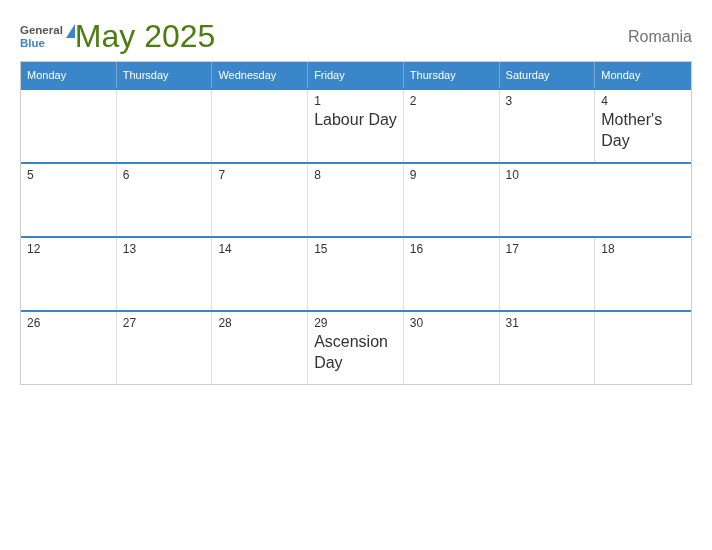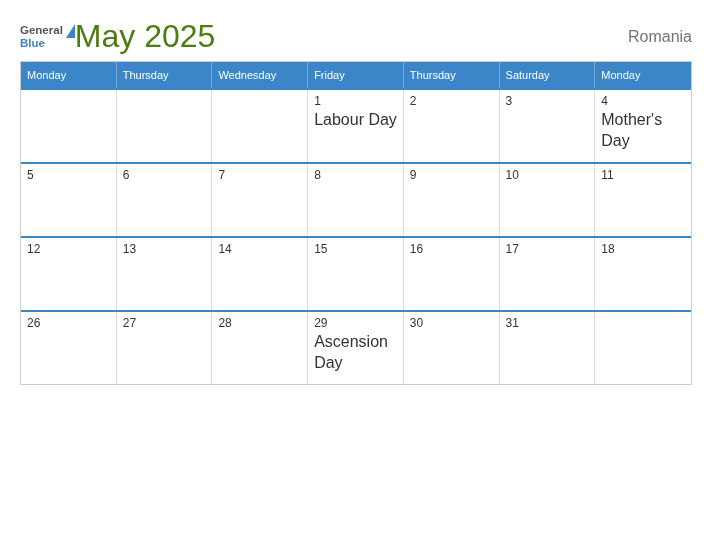--- a/index.html
+++ b/index.html
@@ -175,23 +175,20 @@
           </div>
           <div class="cal-cell">
             <span class="day-num">8</span>
           </div>
           <div class="cal-cell">
             <span class="day-num">9</span>
           </div>
           <div class="cal-cell">
             <span class="day-num">10</span>
           </div>
-          <div class="cal-cell">
-            <span class="day-num">11</span>
-          </div>
         </div>
         <div class="cal-week">
           <div class="cal-cell">
             <span class="day-num">12</span>
           </div>
           <div class="cal-cell">
             <span class="day-num">13</span>
           </div>
           <div class="cal-cell">
             <span class="day-num">14</span>

